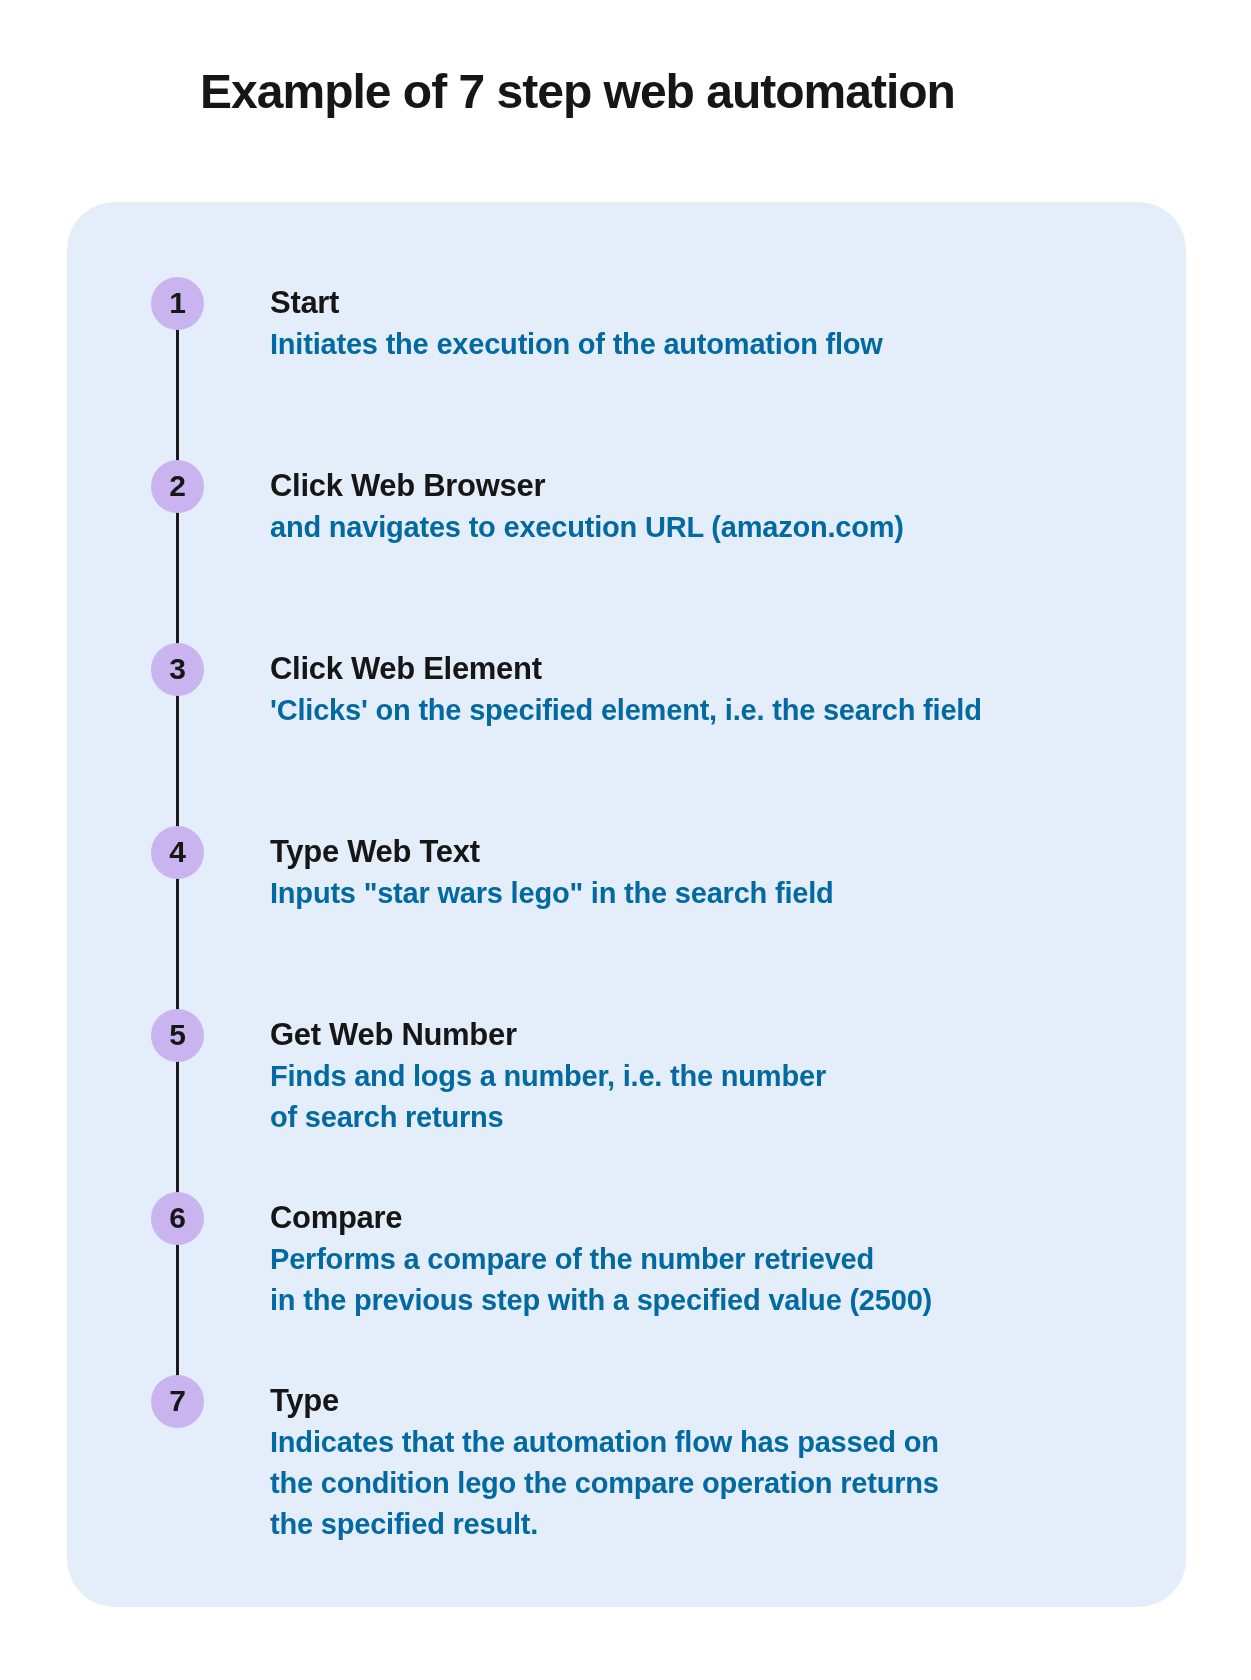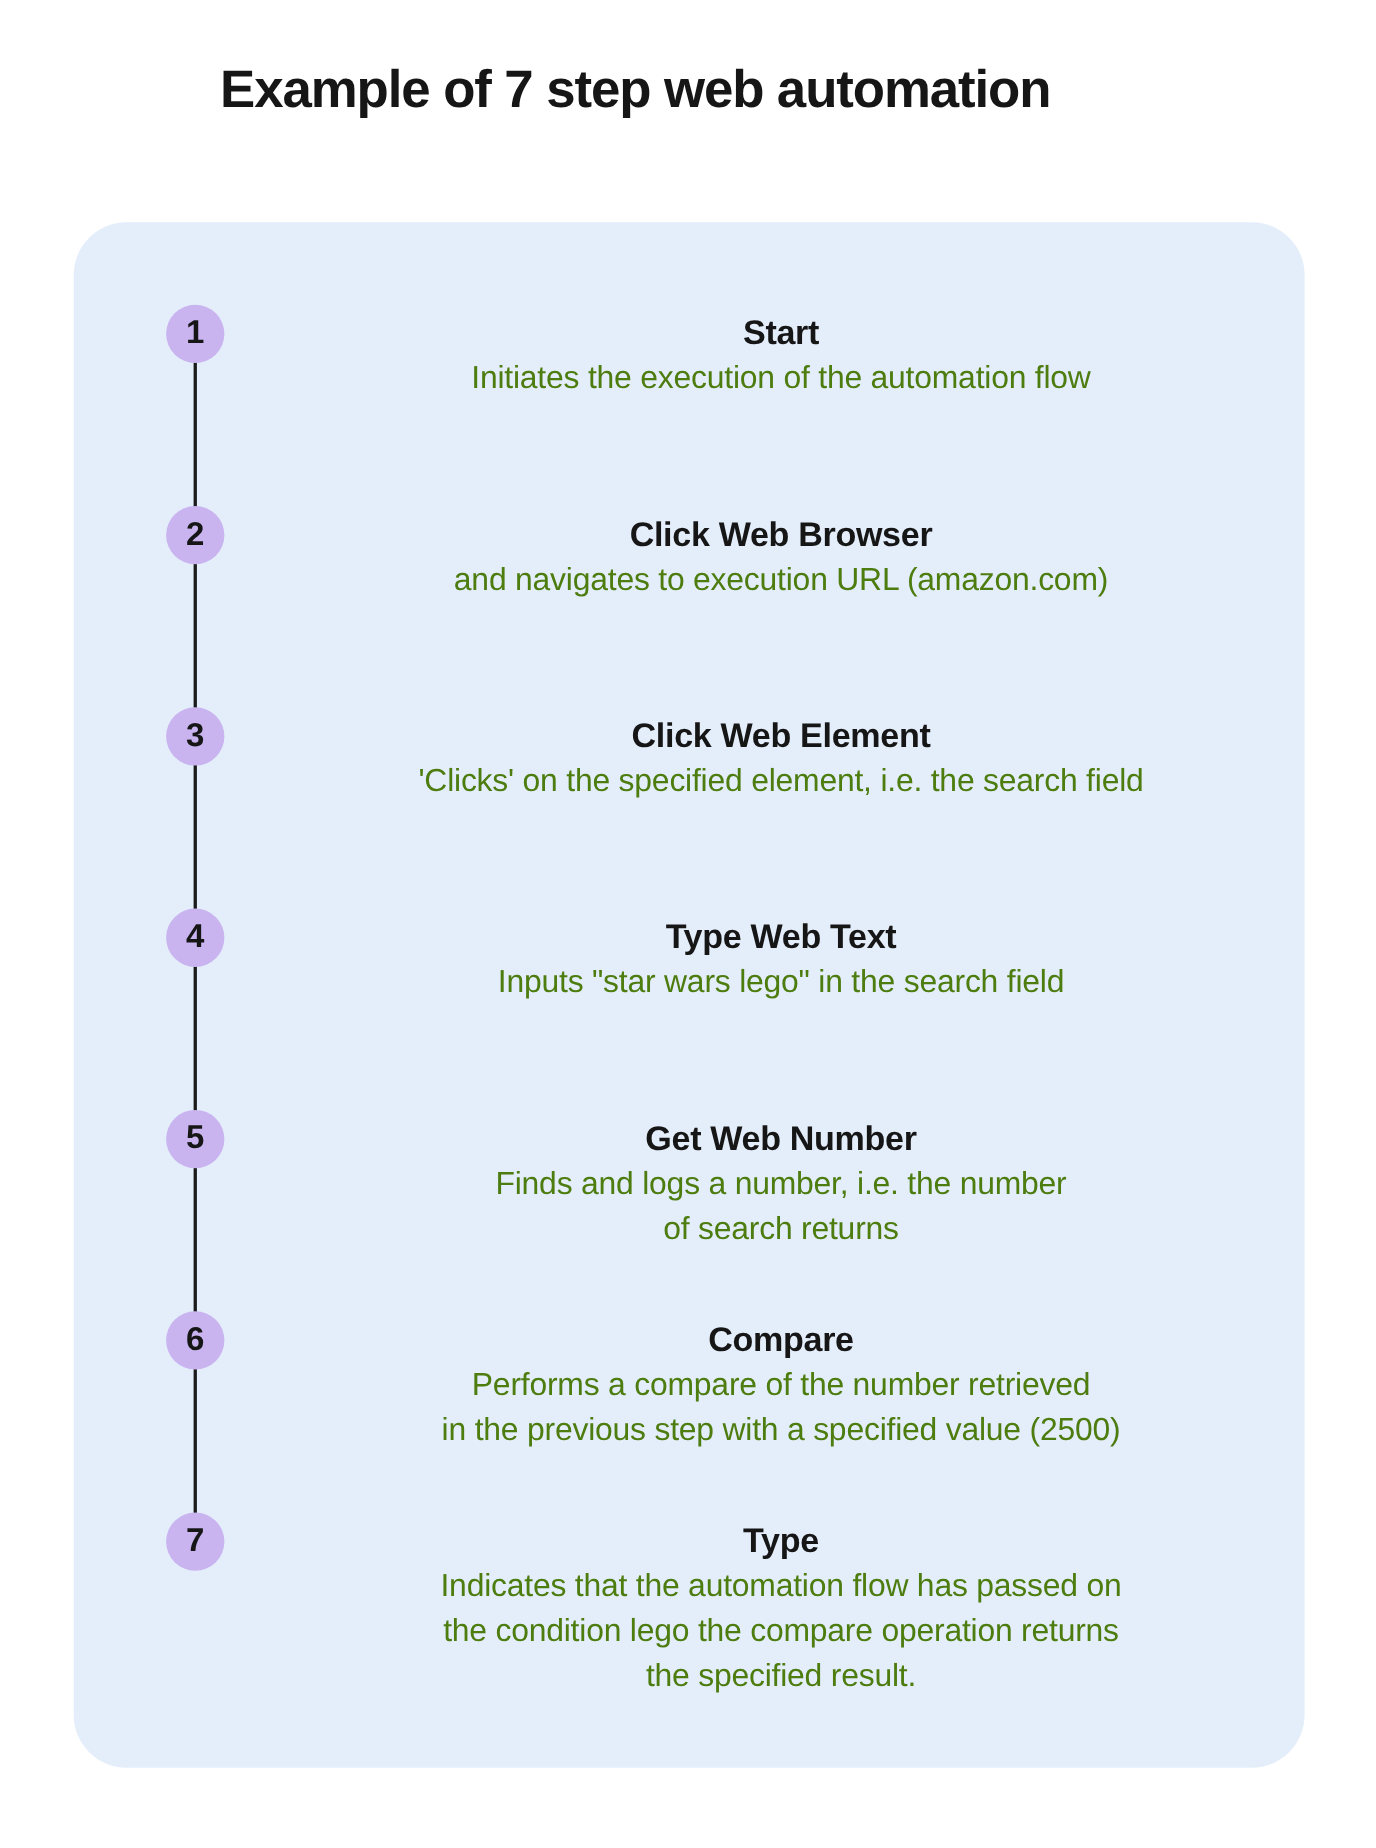--- a/index.html
+++ b/index.html
@@ -20,21 +20,21 @@
     overflow: hidden;
   }
   .title-wrap {
     position: absolute;
     top: 50px;
     left: 0;
     width: 1155px;
     text-align: center;
   }
   .page-title {
-    margin: 2px;
+    margin: 12px;
     font-size: 48px;
     line-height: 60px;
     font-weight: 700;
     letter-spacing: -1px;
     color: var(--text);
   }
   .card {
     position: absolute;
     left: 67px;
     top: 202px;
@@ -68,37 +68,36 @@
     align-items: center;
     justify-content: center;
   }
   .step-number {
     font-size: 30px;
     font-weight: 700;
     color: var(--text);
   }
   .step-text {
     position: absolute;
-    left: 260px;
+    left: 270px;
     top: 5px;
     width: 900px;
-    text-align: center;
   }
   .step-title {
     font-size: 31px;
     line-height: 42px;
     font-weight: 700;
     color: var(--text);
     letter-spacing: -0.3px;
   }
   .step-description div {
     font-size: 29px;
     line-height: 41px;
-    font-weight: 400;
-    color: #4d7c0f;
+    font-weight: 700;
+    color: #0369a1;
     letter-spacing: -0.2px;
   }
 </style>
 </head>
 <body>
 
 <div class="title-wrap">
   <h1 class="page-title">Example of 7 step web automation</h1>
 </div>
 

